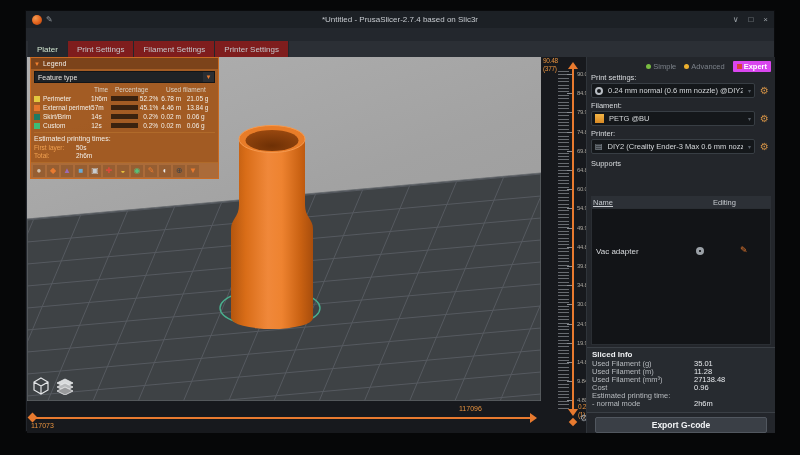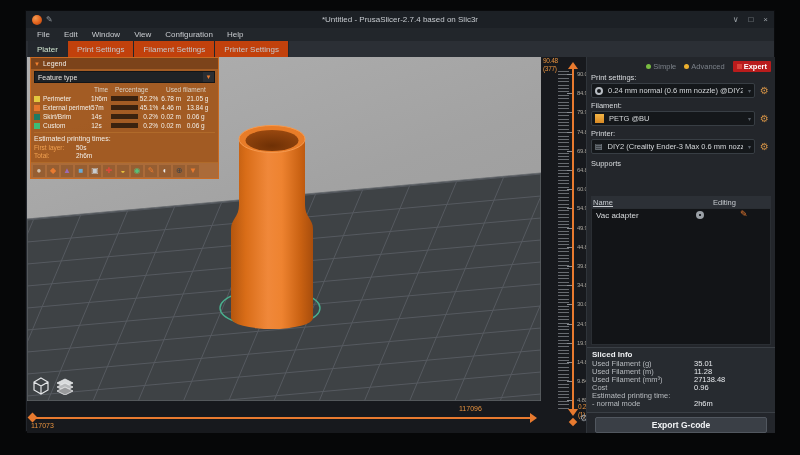--- a/index.html
+++ b/index.html
@@ -10,21 +10,21 @@
   .window{position:absolute;left:25px;top:10px;width:750px;height:422px;background:#23272d;border:1px solid #0a0b0d;}
   .titlebar{position:absolute;left:0;top:0;right:0;height:17px;background:#1c2025;display:flex;align-items:center;padding:0 6px;}
   .logo{width:10px;height:10px;border-radius:50%;background:radial-gradient(circle at 35% 30%,#f59a50,#e2611b 55%,#9e3c0c);margin-right:4px;}
   .pin{color:#8f969d;font-size:8px;line-height:1;}
   .title-text{position:absolute;left:0;right:0;text-align:center;color:#c6cacf;font-size:8px;}
   .win-ctrls{margin-left:auto;display:flex;gap:10px;z-index:2;}
   .win-ctrls span{color:#9aa0a6;font-size:8px;line-height:1;cursor:default;}
   .menubar{position:absolute;left:0;top:17px;right:0;height:13px;background:#22262b;display:flex;align-items:center;padding-left:4px;}
   .menu-item{color:#c9ccd0;font-size:8px;padding:0 7px;}
   .tabbar{position:absolute;left:0;top:30px;right:0;height:16px;background:#2b2f35;display:flex;align-items:flex-end;padding-left:2px;}
-  .tab{height:16px;display:flex;align-items:center;padding:0 9px;font-size:8px;color:#c3c7cc;background:#c2410c;border-right:1px solid #22262b;}
+  .tab{height:16px;display:flex;align-items:center;padding:0 9px;font-size:8px;color:#c3c7cc;background:#7f1d1d;border-right:1px solid #22262b;}
   .tab.active{background:#23272d;color:#cfe3cf;}
 
   
   .viewport{position:absolute;left:1px;top:46px;width:514px;height:344px;overflow:hidden;background:linear-gradient(160deg,#b0b0b0 0%,#a2a2a2 45%,#989898 100%);}
   .rulerstrip{position:absolute;left:515px;top:46px;width:45px;height:376px;background:#17191d;overflow:visible;}
   .bottomstrip{position:absolute;left:1px;top:390px;width:514px;height:32px;background:#17191d;}
   .sidebar{position:absolute;left:560px;top:46px;width:189px;height:376px;background:#23262b;border-left:1px solid #2f343a;}
 
   
   .legend{position:absolute;left:3px;top:0;width:189px;background:rgba(162,89,31,0.97);border:1px solid #c96a22;color:#f2efe8;}
@@ -74,36 +74,36 @@
   .vticks-minor{position:absolute;left:17px;top:14px;width:11px;height:338px;background:repeating-linear-gradient(to bottom,rgba(130,134,140,0.75) 0 1px,transparent 1px 3.4px);}
   .vtick{position:absolute;width:5px;height:1px;background:#8a8e94;left:26px;}
   .vtick-label{position:absolute;left:36px;font-size:6px;color:#a8a49c;letter-spacing:-0.3px;white-space:nowrap;}
   .ruler-gear{position:absolute;left:39px;top:357px;color:#9aa0a6;font-size:9px;line-height:1;font-family:"DejaVu Sans",sans-serif;}
 
   
   .sb-pad{position:absolute;left:4px;right:4px;}
   .mode-row{top:3px;height:12px;display:flex;justify-content:flex-end;align-items:center;gap:8px;}
   .mode{display:flex;align-items:center;gap:2px;font-size:7.5px;color:#7c828a;}
   .mode-dot{width:5px;height:5px;border-radius:50%;}
-  .mode-active{background:#b91c1c;padding:1px 4px;border-radius:1px;color:#fff;font-weight:bold;}
+  .mode-active{background:#d946ef;padding:1px 4px;border-radius:1px;color:#fff;font-weight:bold;}
   .mode-active .mode-dot{border-radius:0;}
   .sb-label{font-size:7.5px;color:#d8dbde;height:9px;line-height:9px;}
   .combo-row{display:flex;align-items:center;gap:3px;}
   .combo{flex:1;height:15px;background:#14171a;border:1px solid #383e44;border-radius:2px;display:flex;align-items:center;padding:0 3px;gap:5px;min-width:0;}
   .combo-text{flex:1;font-size:7.5px;color:#d4d7da;white-space:nowrap;overflow:hidden;}
   .combo-caret{color:#596068;font-size:6px;}
   .ring-icon{width:8px;height:8px;border:2px solid #b8bdc3;border-radius:50%;flex:none;}
   .swatch{width:9px;height:9px;background:linear-gradient(#f3b545,#d98a25);flex:none;}
   .printer-icon{color:#a8b2bc;font-size:8px;line-height:1;flex:none;font-family:"DejaVu Sans",sans-serif;}
   .cogbtn{width:13px;text-align:center;color:#cf8f45;font-size:10px;line-height:1;font-family:"DejaVu Sans",sans-serif;flex:none;}
   .inline-row{display:flex;align-items:center;gap:4px;}
   .checkbox{width:9px;height:9px;background:#15181b;border:1px solid #40464d;}
   .tbl-header{background:#2c3036;height:12px;display:flex;align-items:center;font-size:7.5px;color:#c6cacf;}
   .tbl-body{background:#121417;border:1px solid #2a2e33;}
-  .tbl-row{height:13px;display:flex;align-items:center;font-size:8px;color:#d8dbde;position:relative;}
+  .tbl-row{height:13px;display:flex;align-items:center;font-size:8px;color:#d8dbde;position:relative;margin-top:36px;}
   .eye{position:absolute;left:104px;top:2px;width:8px;height:8px;border-radius:50%;background:radial-gradient(circle,#23262b 0 1.5px,#9aa0a6 1.5px);}
   .editbtn{position:absolute;left:148px;top:1px;color:#e87a2f;font-size:9px;line-height:1;font-family:"DejaVu Sans",sans-serif;}
   .sliced{position:absolute;left:0;right:0;top:290px;height:66px;background:#272b30;border-top:1px solid #3a3f45;border-bottom:1px solid #3a3f45;padding:2px 5px;}
   .sliced-title{font-size:8px;font-weight:bold;color:#eef0f2;height:10px;}
   .sliced-row{display:flex;font-size:7.5px;height:8px;line-height:8px;}
   .sliced-row .k{width:102px;color:#b6babe;}
   .sliced-row .v{color:#e6e9ec;}
   .export-btn{position:absolute;left:8px;right:8px;top:360px;height:16px;background:#3a3f46;border:1px solid #51575f;border-radius:2px;color:#f2f4f6;font-size:8.5px;font-weight:bold;display:flex;align-items:center;justify-content:center;}
 </style>
 </head>
@@ -115,28 +115,20 @@
     <div class="logo"></div>
     <div class="pin">✎</div>
     <div class="title-text">*Untitled - PrusaSlicer-2.7.4 based on Slic3r</div>
     <div class="win-ctrls">
       <span>∨</span>
       <span>□</span>
       <span>×</span>
     </div>
   </div>
 
-  <div class="menubar" id="menubar">
-      <span class="menu-item">File</span>
-      <span class="menu-item">Edit</span>
-      <span class="menu-item">Window</span>
-      <span class="menu-item">View</span>
-      <span class="menu-item">Configuration</span>
-      <span class="menu-item">Help</span>
-    </div>
 
   <div class="tabbar" id="tabbar">
       <span class="tab active">Plater</span>
       <span class="tab">Print Settings</span>
       <span class="tab">Filament Settings</span>
       <span class="tab">Printer Settings</span>
     </div>
 
   <div class="viewport">
     <svg width="514" height="344" viewBox="0 0 514 344">

